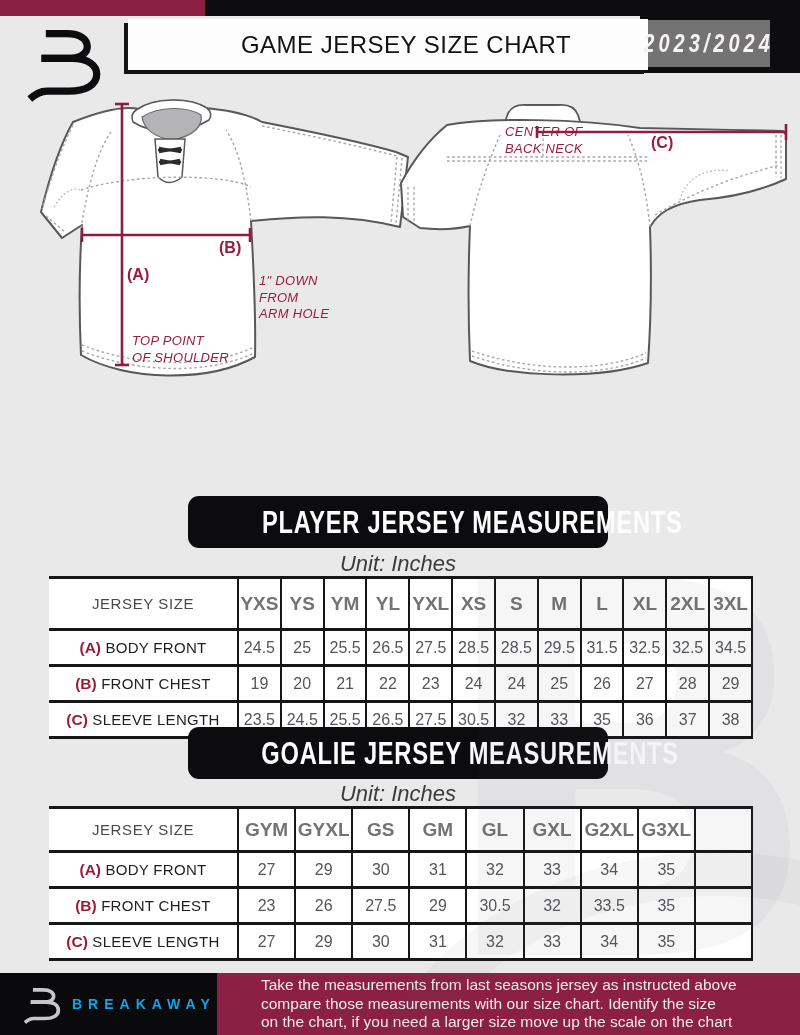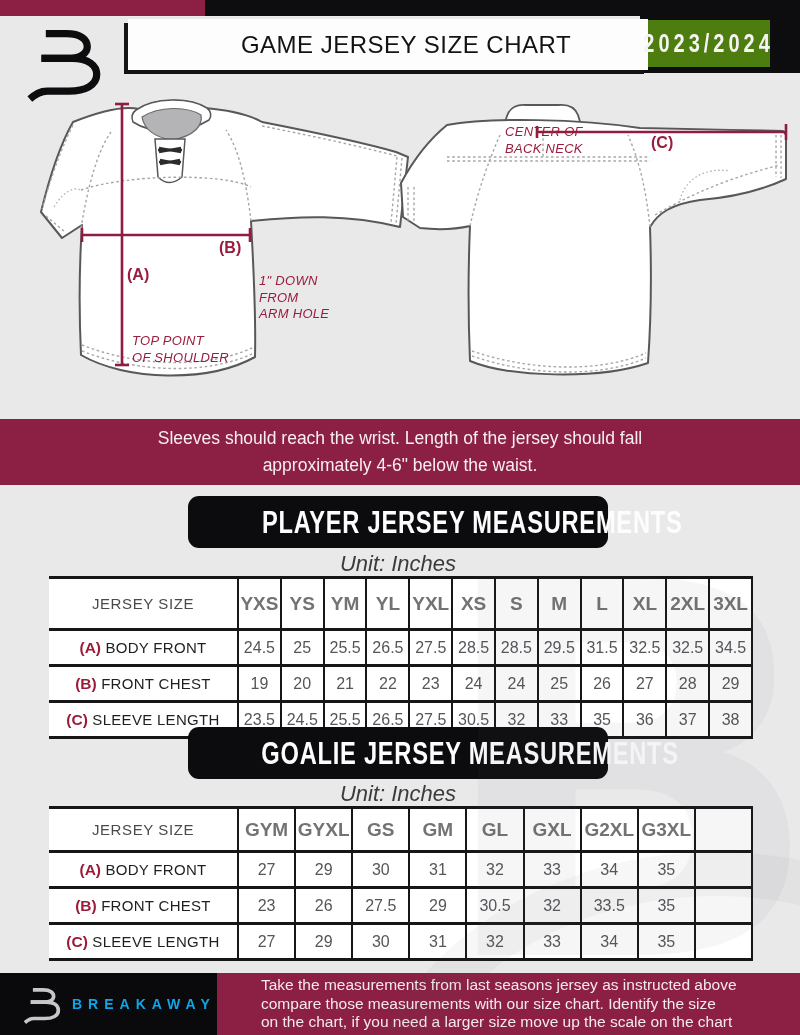--- a/index.html
+++ b/index.html
@@ -6,22 +6,22 @@
   body { font-family:"Liberation Sans", sans-serif; }
   .page { position:relative; width:800px; height:1035px; background:#e9e9ea; overflow:hidden; }
 
   
   .strip-maroon { position:absolute; left:0; top:0; width:205px; height:16px; background:#8C2044; }
   .strip-black  { position:absolute; left:205px; top:0; width:595px; height:16px; background:#0d0d0f; }
   .badge-black-block { position:absolute; left:640px; top:0; width:160px; height:73px; background:#0d0d0f; }
   .title-band { position:absolute; left:128px; top:19px; width:520px; height:51px; background:#fdfdfd;
                 box-shadow:-4px 4px 0 #141416; display:flex; align-items:center; justify-content:center; }
   .title-band .t { font-size:24px; font-weight:400; color:#131315; letter-spacing:0.5px; white-space:nowrap;margin-left:36px; }
-  .season-badge { position:absolute; left:648px; top:20px; width:122px; height:47px; background:#4d7c0f;
-                  display:flex; align-items:center; justify-content:center; }
+  .season-badge { position:absolute; left:648px; top:20px; width:122px; height:47px; background:#737373;
+                  display:flex; align-items:center; justify-content:center;font-style:italic; }
   .season-badge .t { color:#f7f3f4; font-weight:700; font-size:25px; letter-spacing:5px;
                      transform:scaleX(0.8); white-space:nowrap; }
   .logo-top { position:absolute; left:24px; top:22px; }
 
   
   .jersey { position:absolute; }
   .front-jersey { left:18px; top:95px; }
   .back-jersey  { left:400px; top:95px; }
   .anno { position:absolute; color:#9A1C3E; }
   .anno.note { font-style:italic; font-size:13px; line-height:1.28; white-space:pre-line; letter-spacing:0.3px;margin-top:47px; }
@@ -189,24 +189,20 @@
     <div class="anno note" style="left:132px; top:286px;">TOP POINT
 OF SHOULDER</div>
     <div class="anno key" style="left:219px; top:239px;">(B)</div>
     <div class="anno note" style="left:259px; top:226px;">1" DOWN
 FROM
 ARM HOLE</div>
     <div class="anno note" style="left:505px; top:77px;">CENTER OF
 BACK NECK</div>
     <div class="anno key" style="left:651px; top:134px;">(C)</div>
 
-    <div class="banner">
-      <div class="t">Sleeves should reach the wrist. Length of the jersey should fall
-approximately 4-6" below the waist.</div>
-    </div>
 
     <div class="pill player">
       <span class="t">PLAYER JERSEY MEASUREMENTS</span>
     </div>
     <div class="unit player">Unit: Inches</div>
     <table class="meas-table player">
         <tbody>
           <tr>
             <td class="corner">JERSEY SIZE</td>
             <td class="size">YXS</td>

